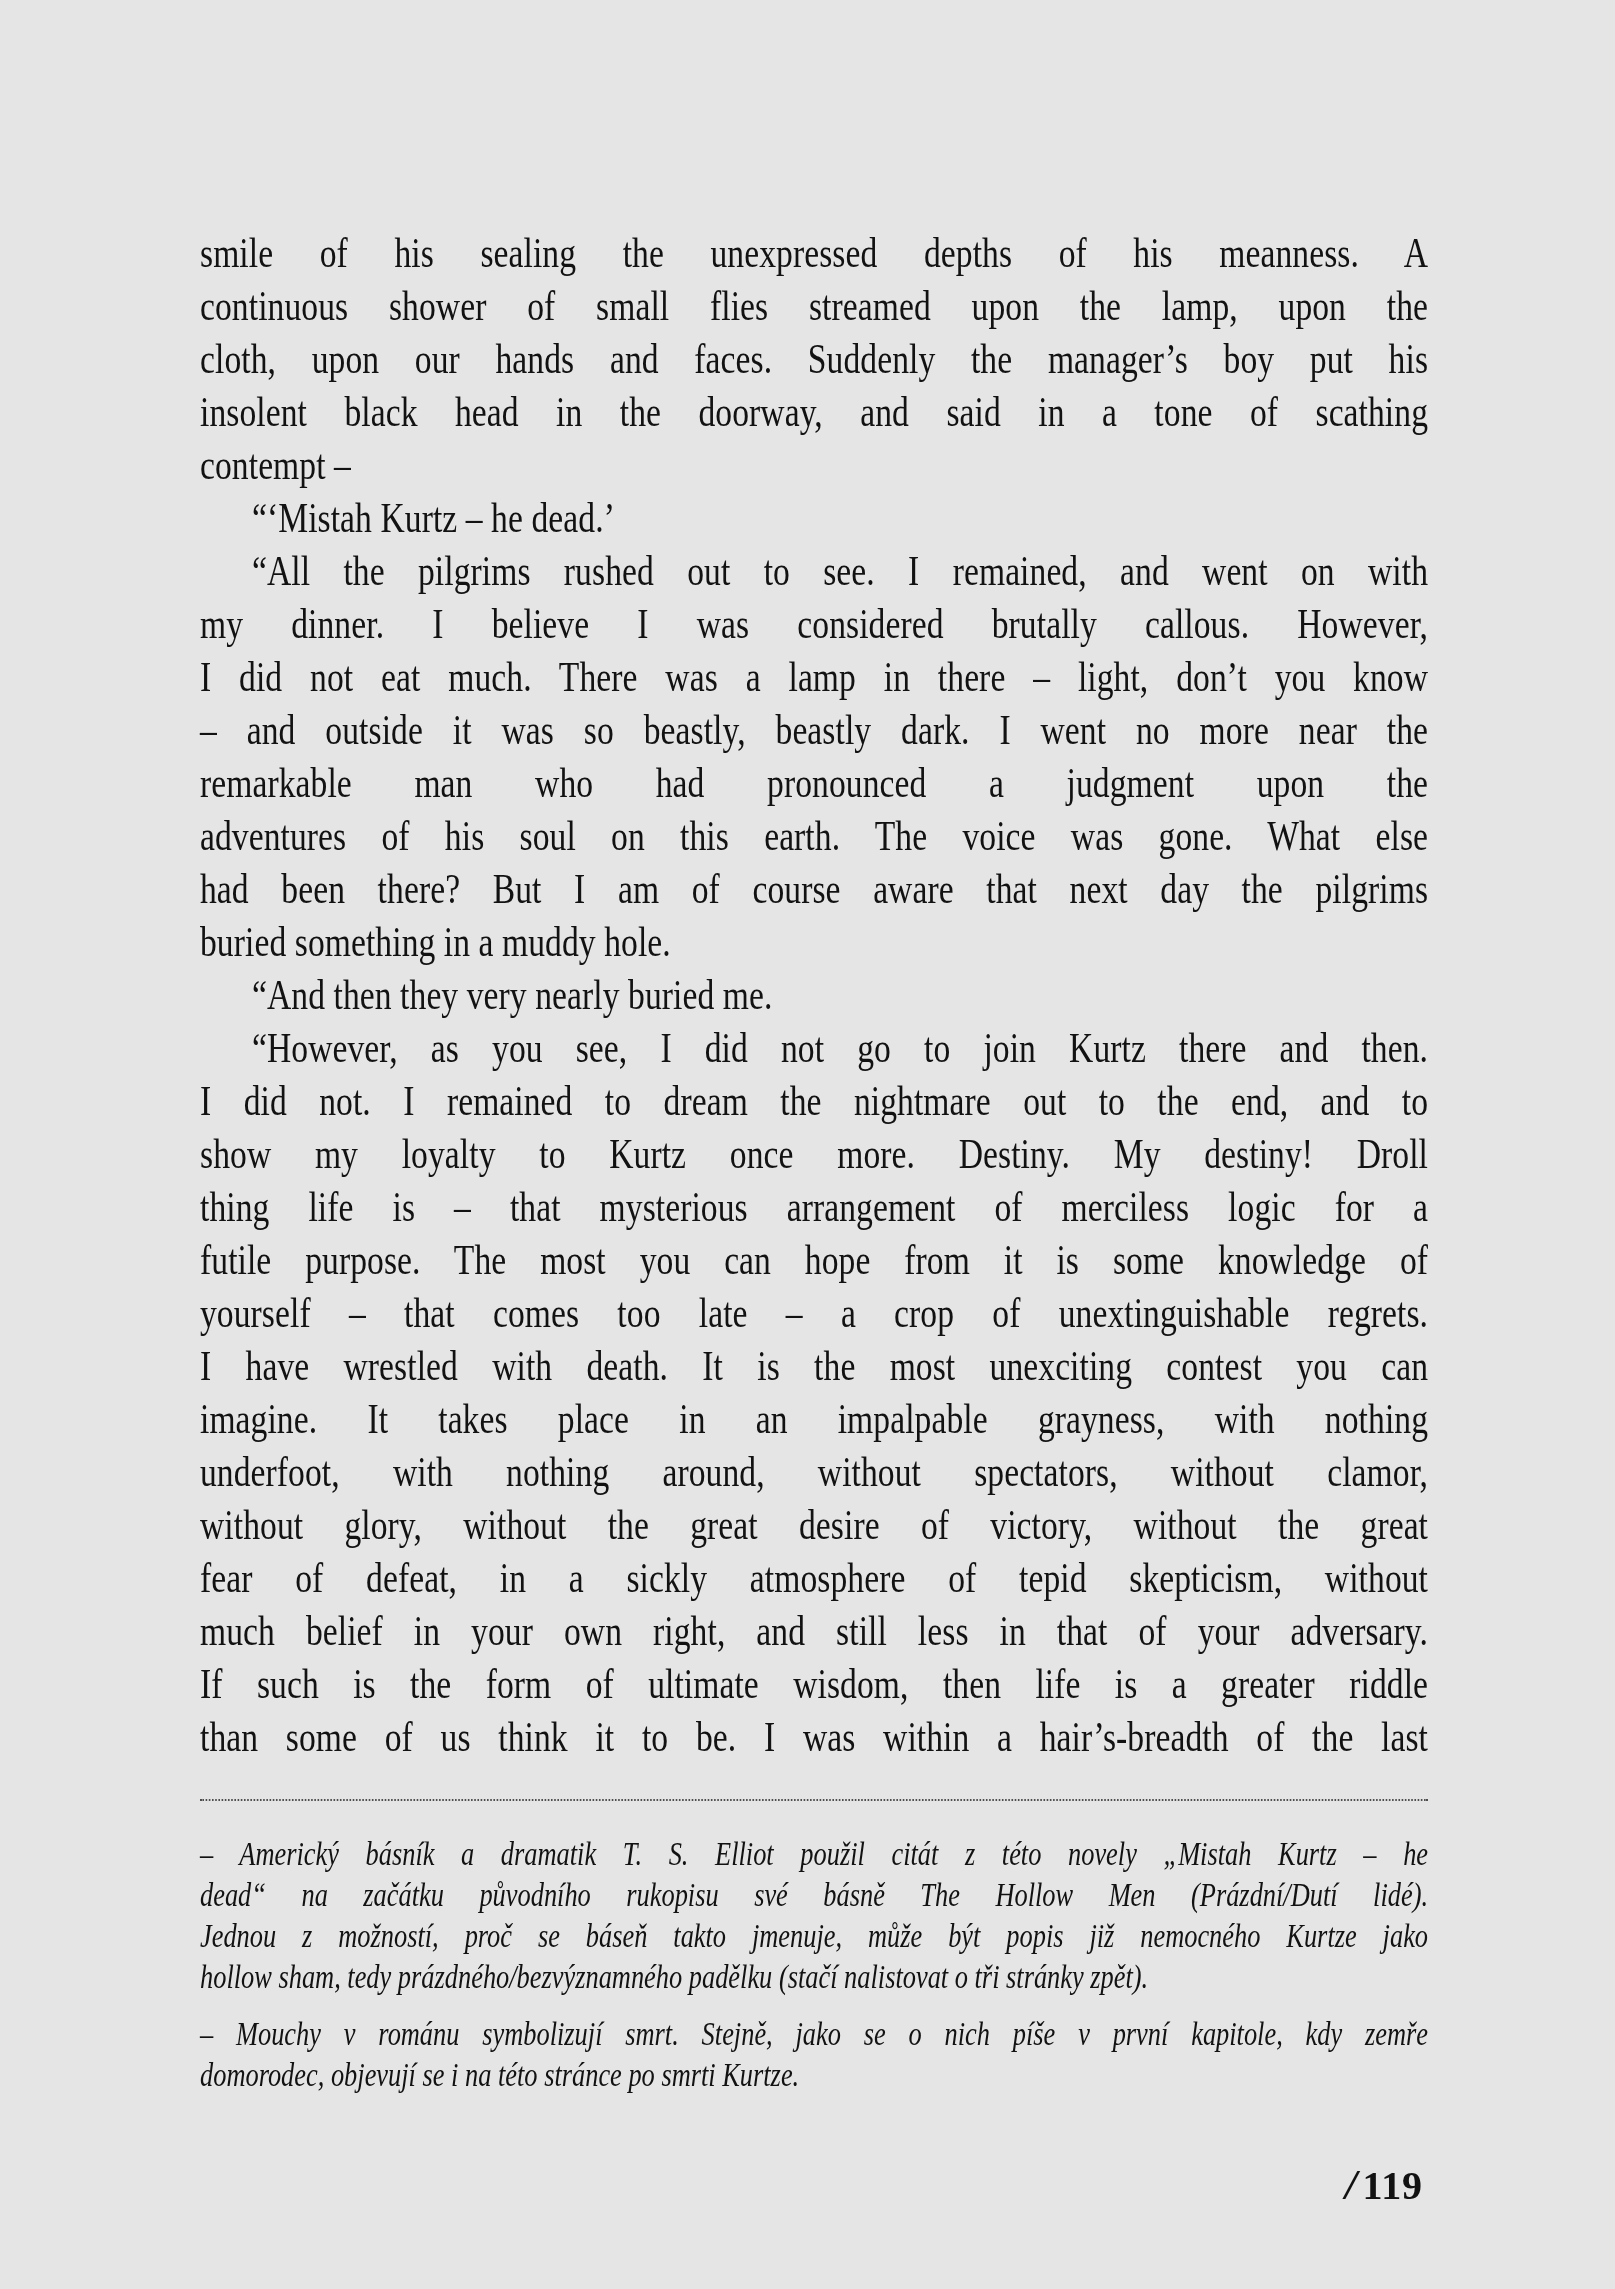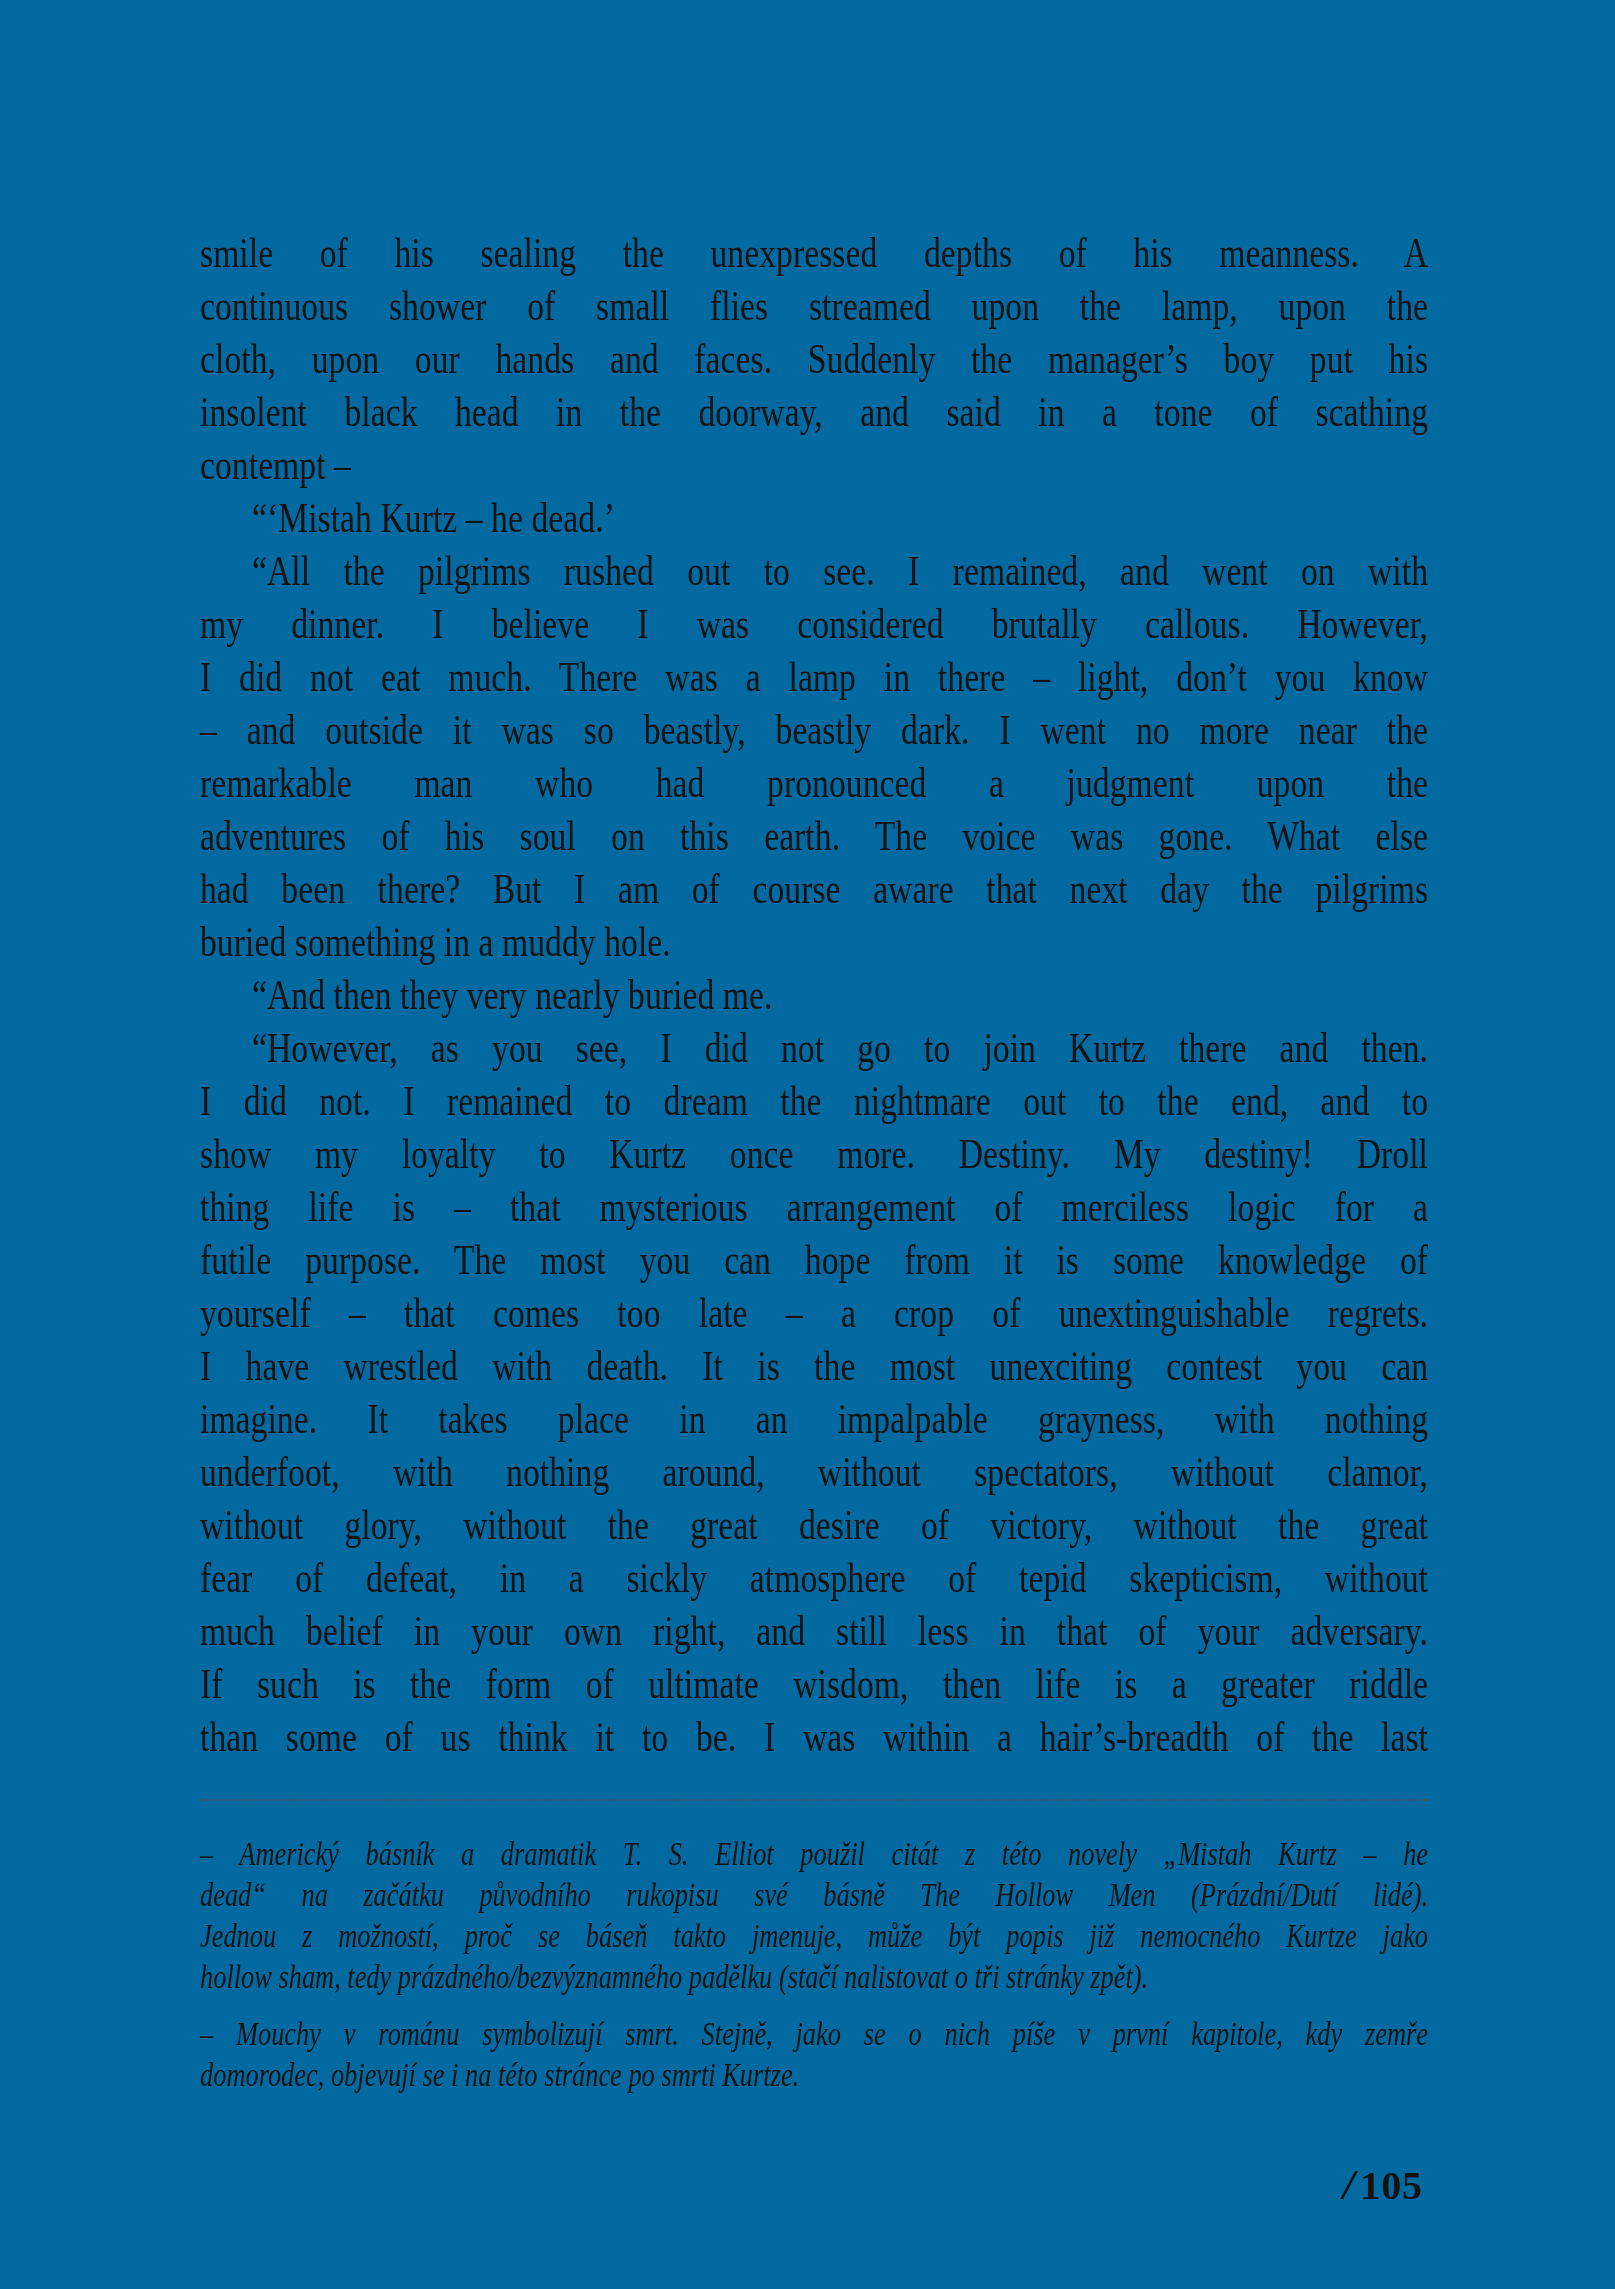--- a/index.html
+++ b/index.html
@@ -8,21 +8,21 @@
     height: 2290px;
     background: #ffffff;
     position: relative;
     font-family: "Liberation Serif", serif;
     color: #121212;
     overflow: hidden;
   }
   .page {
     position: absolute;
     inset: 0;
-    background: #0369a1;
+    background: #e5e5e5;
   }
   
   .text-col {
     position: absolute;
     left: 200px;
     top: 227px;
     width: 1536px;
     transform: scaleX(0.7995);
     transform-origin: 0 0;
   }
@@ -111,17 +111,17 @@
         <div class="fline">Jednou z možností, proč se báseň takto jmenuje, může být popis již nemocného Kurtze jako</div>
         <div class="fline left">hollow sham, tedy prázdného/bezvýznamného padělku (stačí nalistovat o tři stránky zpět).</div>
       </div>
     <div class="footnote" id="fn-1">
         <div class="fline">– Mouchy v románu symbolizují smrt. Stejně, jako se o nich píše v první kapitole, kdy zemře</div>
         <div class="fline left">domorodec, objevují se i na této stránce po smrti Kurtze.</div>
       </div>
   </div>
 
   <div class="page-number">
-    <span class="slash">/</span><span>105</span>
+    <span class="slash">/</span><span>119</span>
   </div>
 
 </div>
 
 
 </body></html>

